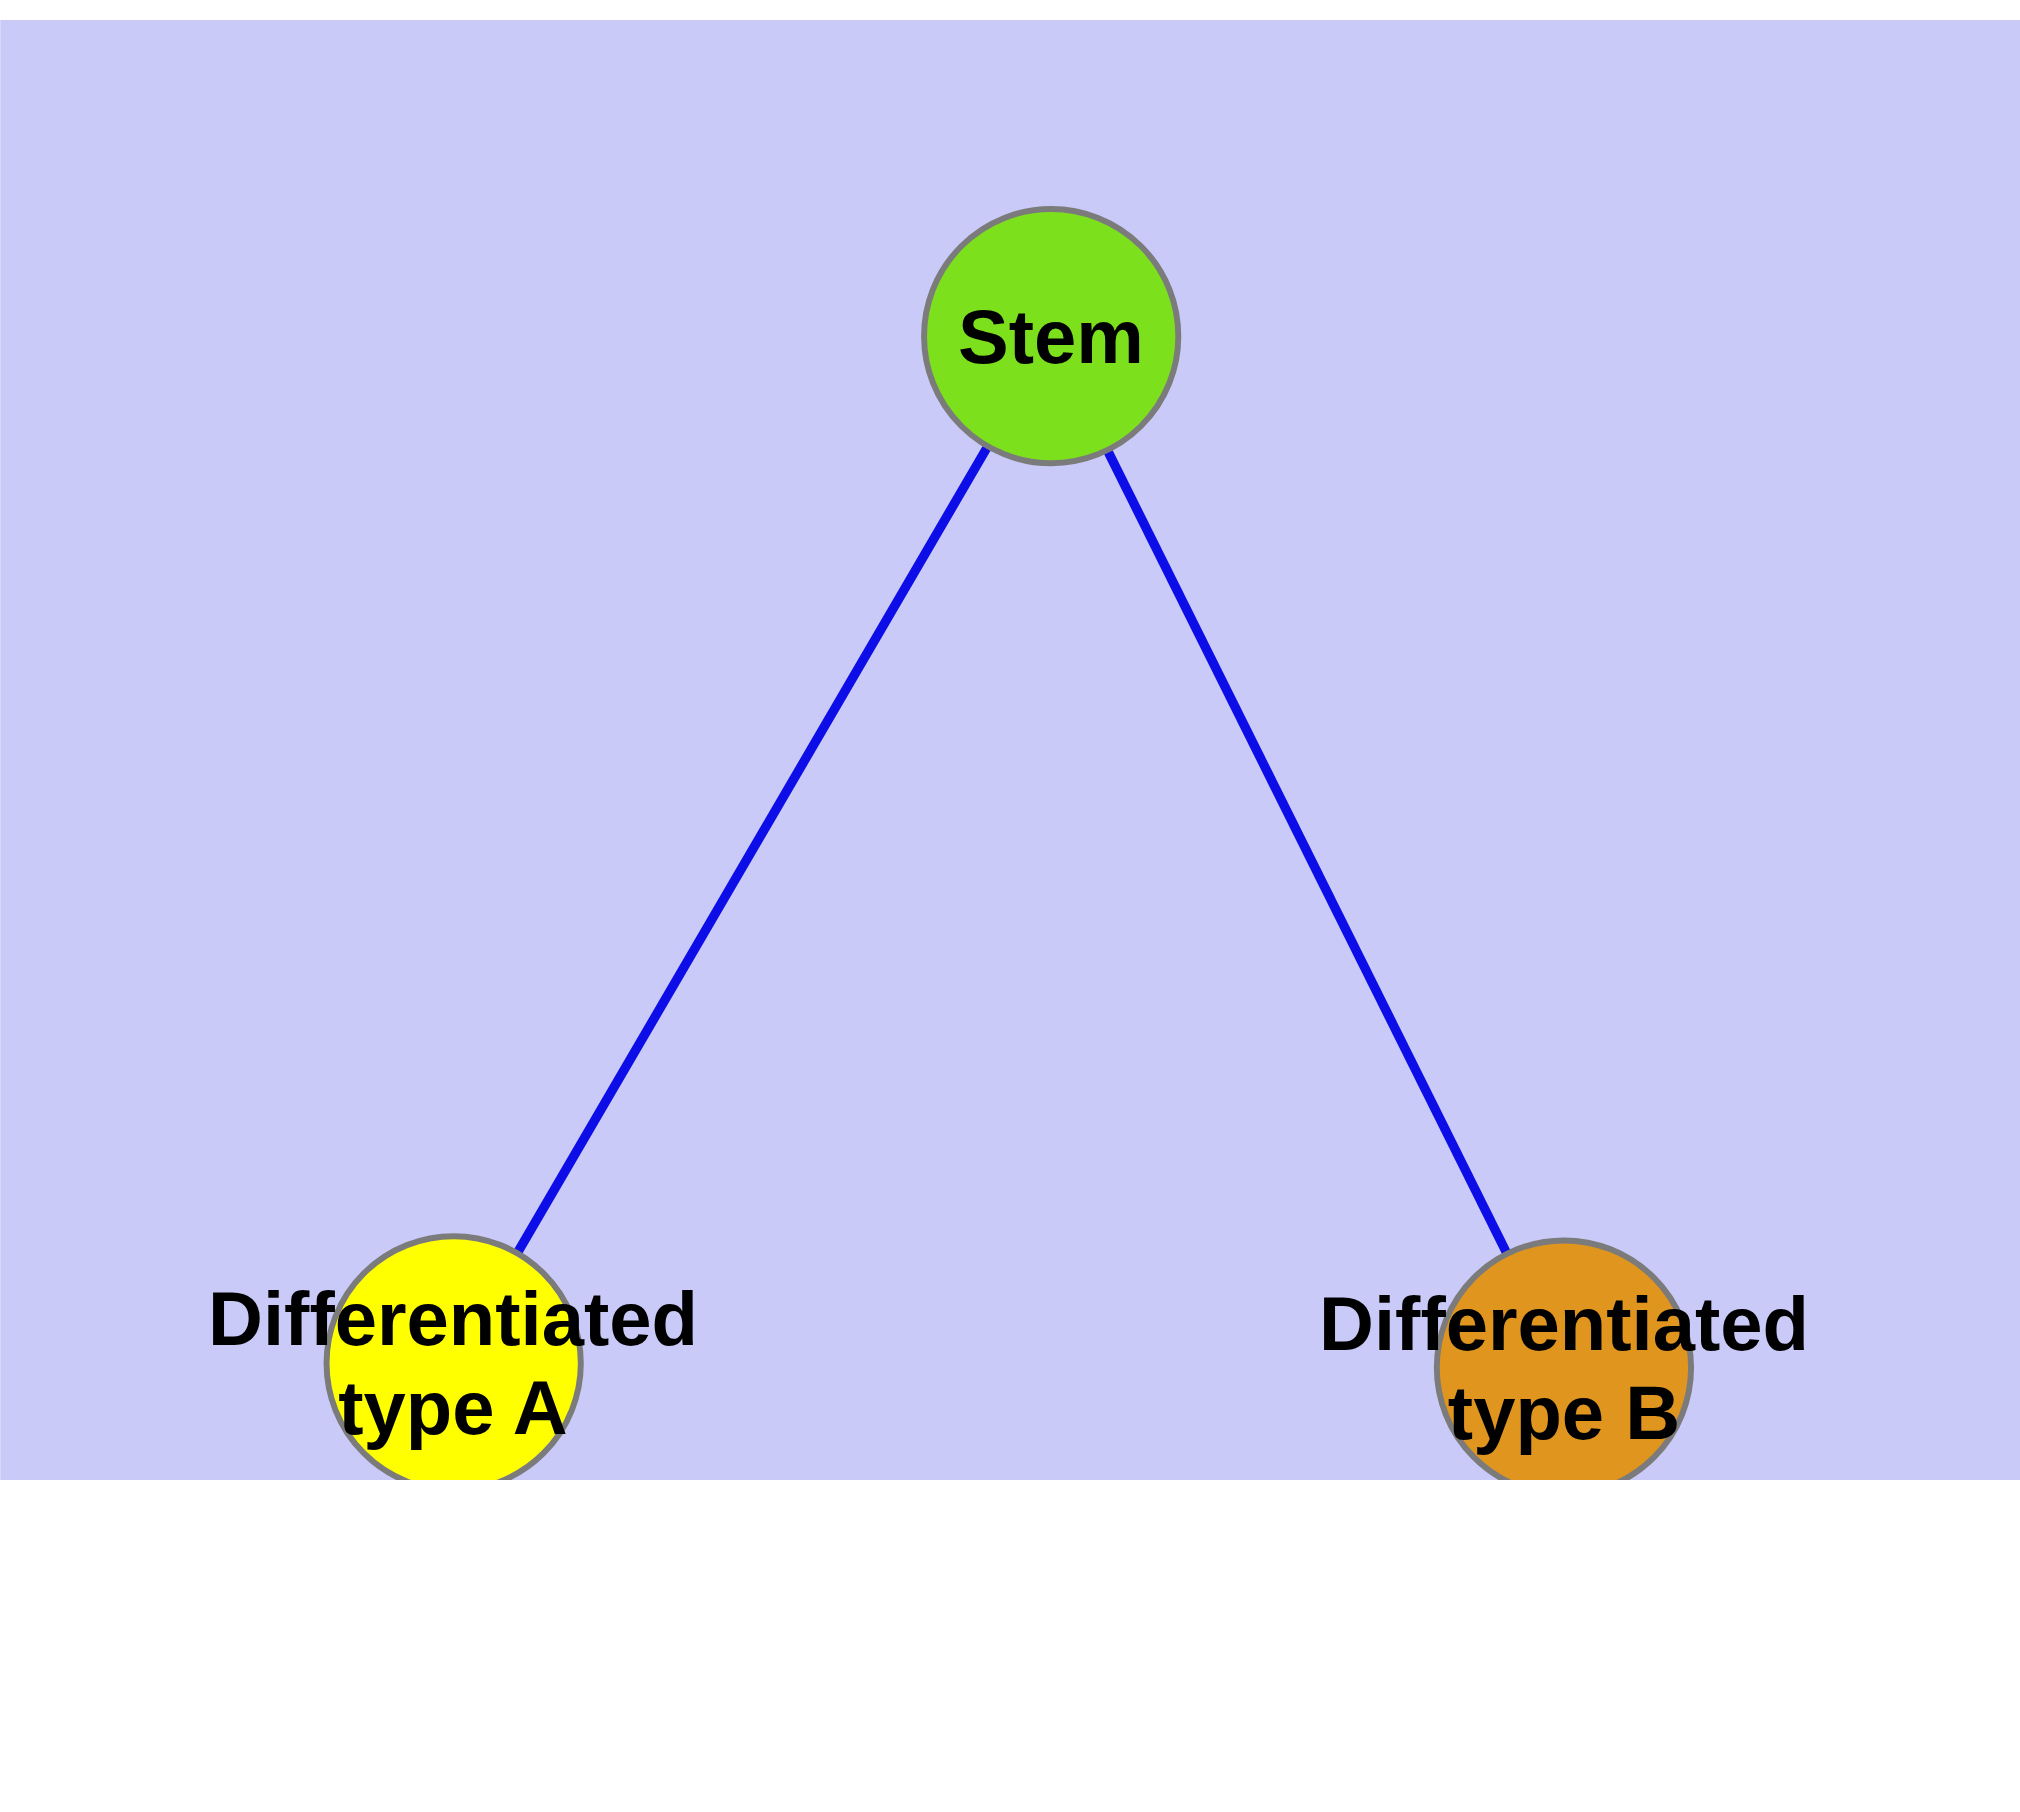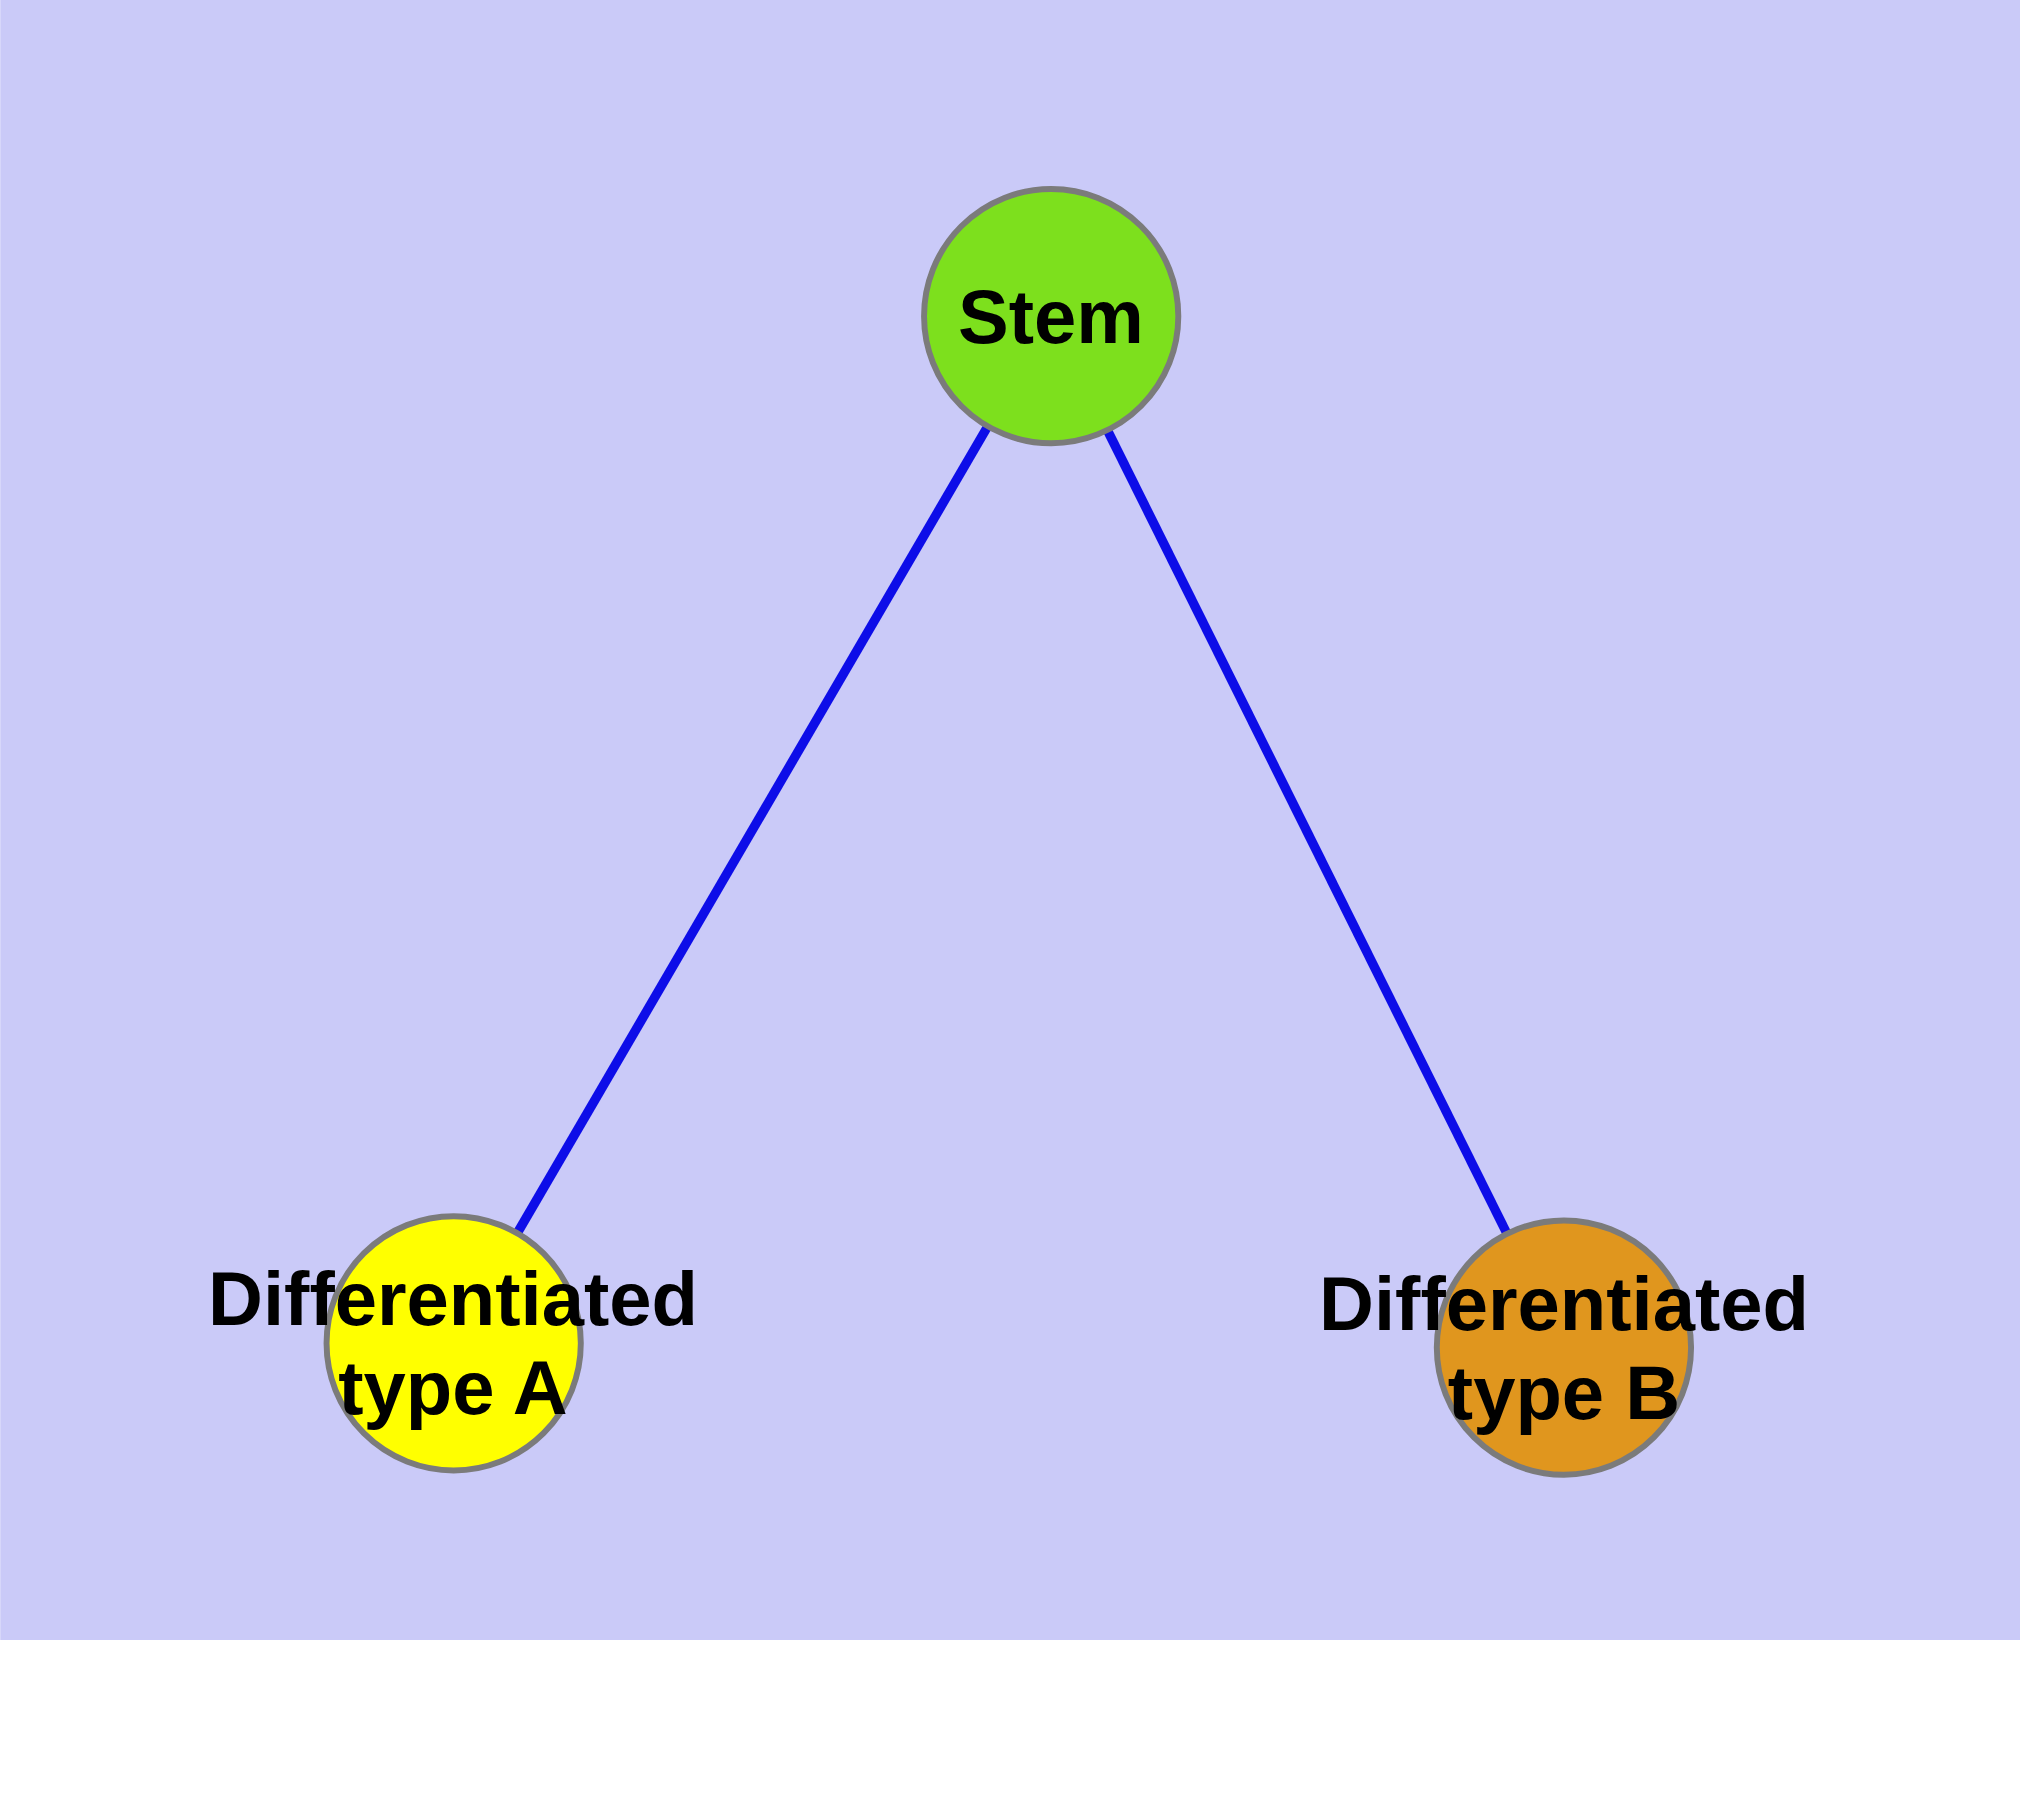--- a/index.html
+++ b/index.html
@@ -8,22 +8,23 @@
     background: #ffffff;
   }
   body {
     width: 2021px;
     height: 1812px;
     font-family: "Liberation Sans", sans-serif;
   }
   .canvas {
     position: relative;
     width: 2021px;
-    height: 1640px;
+    height: 1460px;
     overflow: hidden;
+    margin-top: 20px;
   }
   .canvas svg {
     position: absolute;
     left: 0;
     top: 0;
     display: block;
   }
   .edge {
     stroke-width: 11;
     stroke-linecap: butt;

